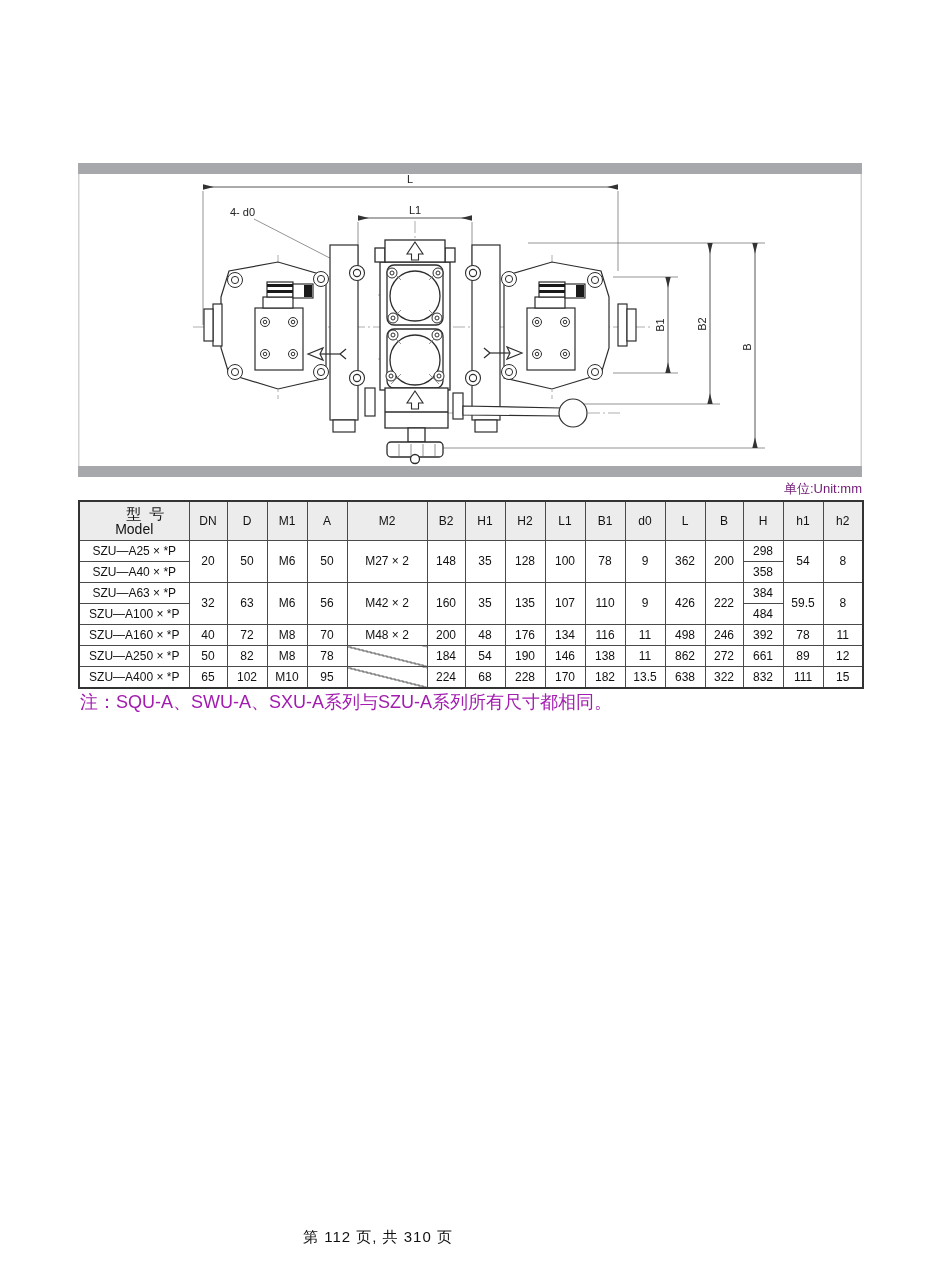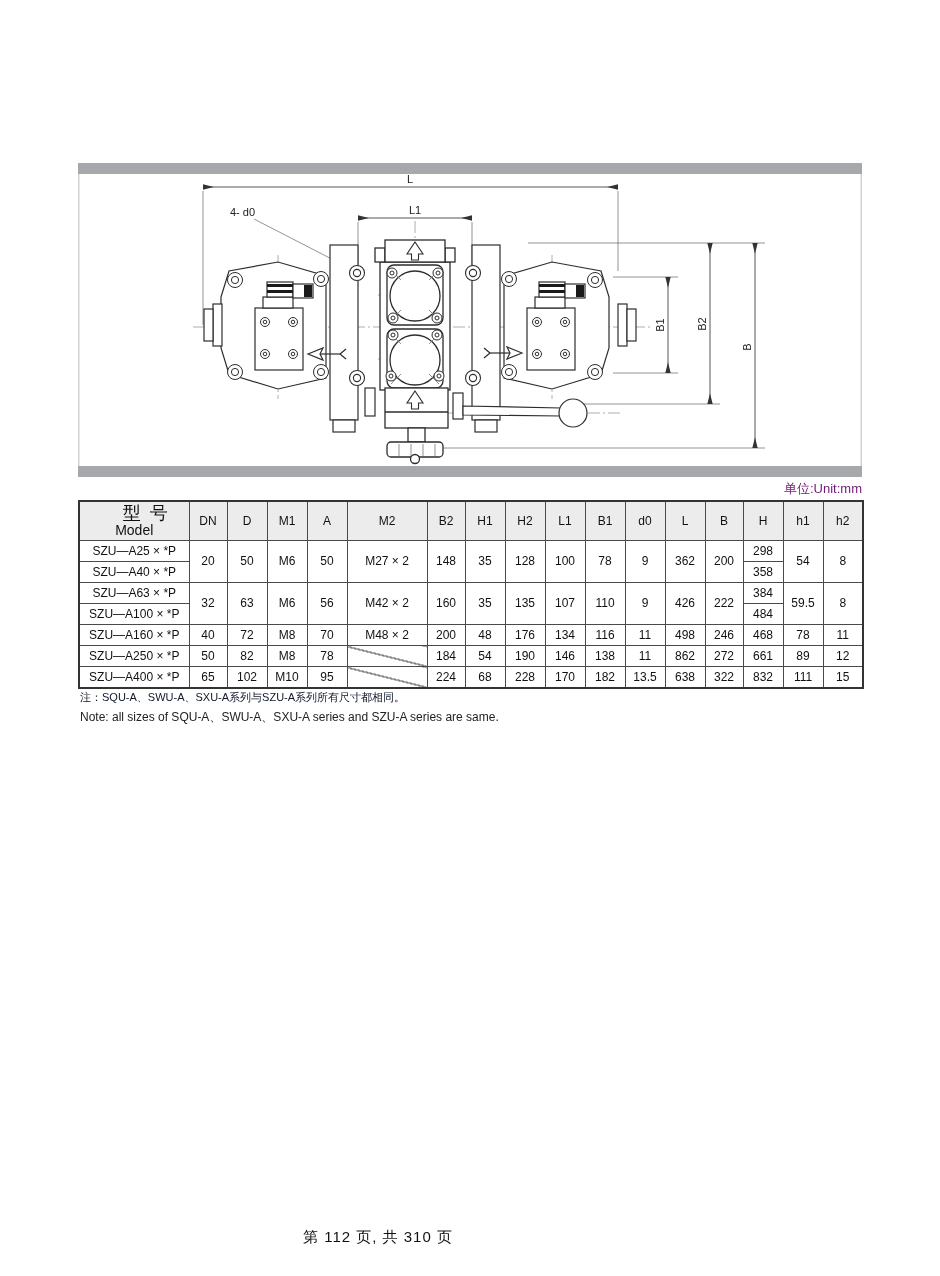--- a/index.html
+++ b/index.html
@@ -21,31 +21,31 @@
     position:absolute; left:78px; top:500px; width:784px;
     border-collapse:collapse; table-layout:fixed;
     font-size:12px; color:#111;
     border:2px solid #333;
   }
   table.dim th, table.dim td {
     border:1px solid #4a4a4a; text-align:center; vertical-align:middle;
     padding:0; height:20px; line-height:1.05; overflow:hidden;
   }
   table.dim thead th { background:#ececec; height:38px; font-weight:normal; }
-  .hdr-cn { font-size:18px; letter-spacing:2px;padding-left:24px; }
+  .hdr-cn { font-size:15px; letter-spacing:2px;padding-left:24px; }
   .hdr-en { font-size:14px; }
   td.model { text-align:left; padding-left:12px; white-space:nowrap; }
   td.diag {
     background-image:linear-gradient(to top right,
       transparent calc(50% - 0.6px), #555 calc(50% - 0.6px),
       #555 calc(50% + 0.6px), transparent calc(50% + 0.6px));
   }
 
   .notes { position:absolute; left:80px; top:690px; width:700px; }
-  .note-cn { font-size:11px; color:#0f172a; }
+  .note-cn { font-size:18px; color:#a21caf; }
   .note-en { font-size:12px; color:#222; margin-top:4px; }
 
   .page-footer {
     position:absolute; left:0; top:1228px; width:756px;
     text-align:center; font-size:15px; color:#111; letter-spacing:1px;
   }
 </style>
 </head>
 <body>
 
@@ -356,21 +356,21 @@
       <td>70</td>
       <td>M48 × 2</td>
       <td>200</td>
       <td>48</td>
       <td>176</td>
       <td>134</td>
       <td>116</td>
       <td>11</td>
       <td>498</td>
       <td>246</td>
-      <td>468</td>
+      <td>392</td>
       <td>78</td>
       <td>11</td>
     </tr>
     <tr>
       <td class="model">SZU—A250 × *P</td>
       <td>50</td>
       <td>82</td>
       <td>M8</td>
       <td>78</td>
       <td class="diag"></td>
@@ -403,16 +403,15 @@
       <td>322</td>
       <td>832</td>
       <td>111</td>
       <td>15</td>
     </tr>
   </tbody>
 </table>
 
 <div class="notes">
   <div class="note-cn">注：SQU-A、SWU-A、SXU-A系列与SZU-A系列所有尺寸都相同。</div>
-  <div class="note-en">Note: all sizes of SQU-A、SWU-A、SXU-A series and SZU-A series are same.</div>
 </div>
 
 <div class="page-footer">第 112 页, 共 310 页</div>
 
 </body></html>

